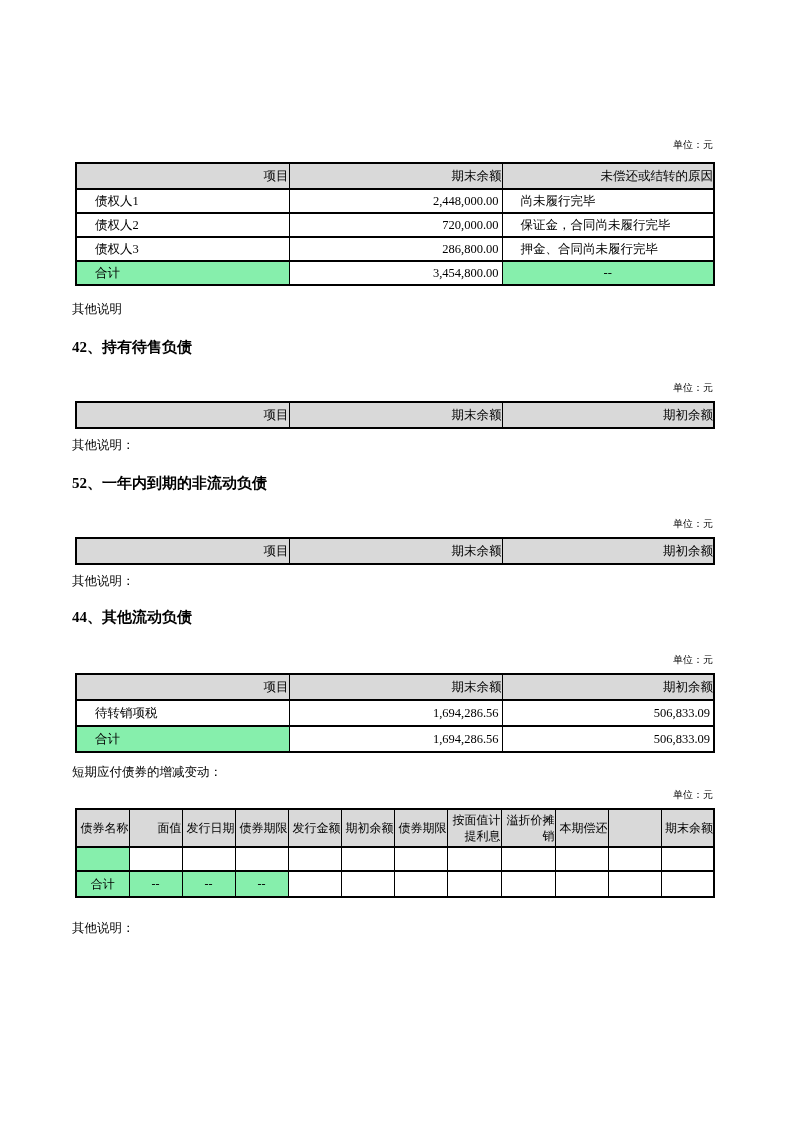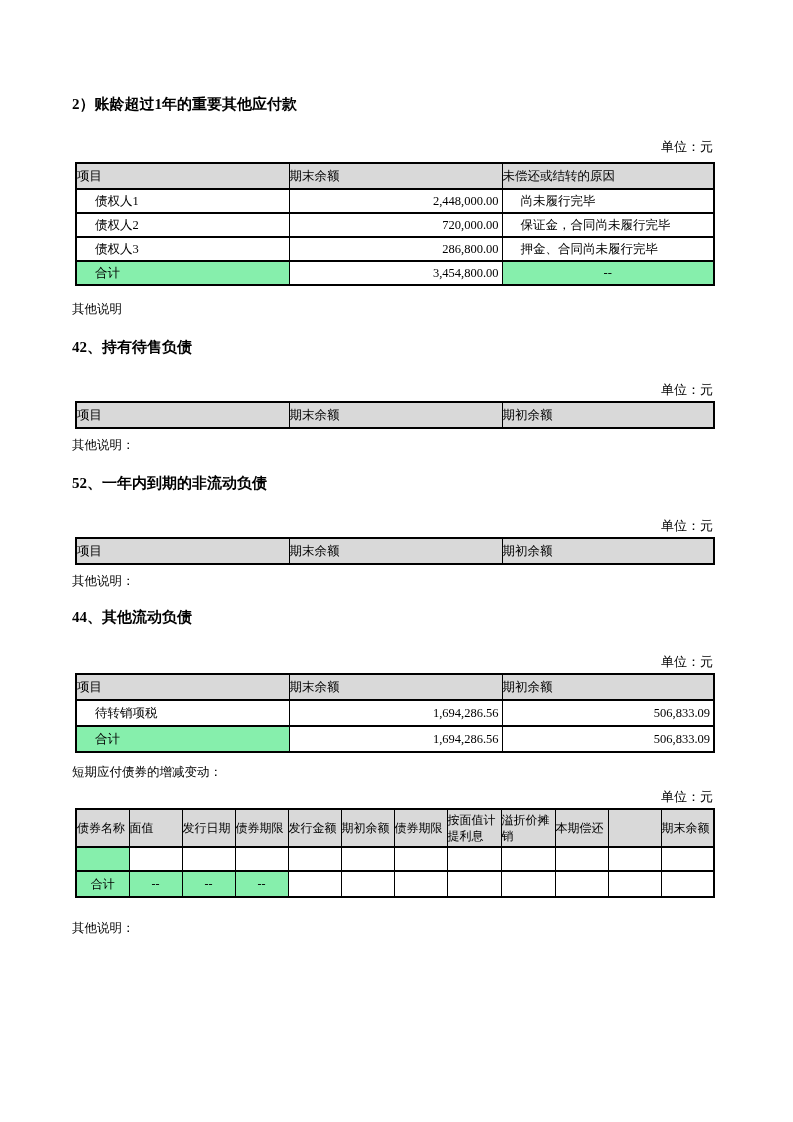--- a/index.html
+++ b/index.html
@@ -10,56 +10,55 @@
     font-family:"Liberation Serif","DejaVu Serif",serif;
     overflow:hidden;
   }
   .heading{
     position:absolute;left:72px;
     font-size:15px;font-weight:bold;
     white-space:nowrap;
   }
   .unit{
     position:absolute;left:72px;width:641px;
-    text-align:right;font-size:13px;
+    text-align:right;font-size:10px;
     white-space:nowrap;
   }
   .note{
     position:absolute;left:72px;
     font-size:12.5px;white-space:nowrap;
   }
   table{
     position:absolute;left:75px;width:638px;
     border-collapse:collapse;table-layout:fixed;
     font-size:12.5px;
     border:2px solid #000;
   }
   th,td{
     border-left:1px solid #000;border-right:1px solid #000;
     border-top:2px solid #000;border-bottom:2px solid #000;
     padding:0;overflow:hidden;
     font-weight:normal;
   }
-  th{background:#d9d9d9;text-align:left;}
+  th{background:#d9d9d9;text-align:right;}
   .gray{background:#86efac;}
   .h28 th,.h28 td{height:24px;}
   .r26 td{height:22px;}
   .r28 td{height:24px;}
   td.label{text-align:left;padding-left:18px;}
   td.num{text-align:right;padding-right:3px;}
   td.center{text-align:center;}
   table.t12{font-size:12px;border-radius:15px;}
   table.t12 th{padding:2px 0;line-height:1.35;}
 </style>
 </head>
 <body>
 
 <div class="page">
 
-  <div class="heading" style="top:95px">2）账龄超过1年的重要其他应付款</div>
   <div class="unit" style="top:138px">单位：元</div>
 
   <table style="top:162px">
     <colgroup>
         <col style="width:213px">
         <col style="width:213px">
         <col style="width:212px">
       </colgroup>
     <tbody>
         <tr class="h28">

